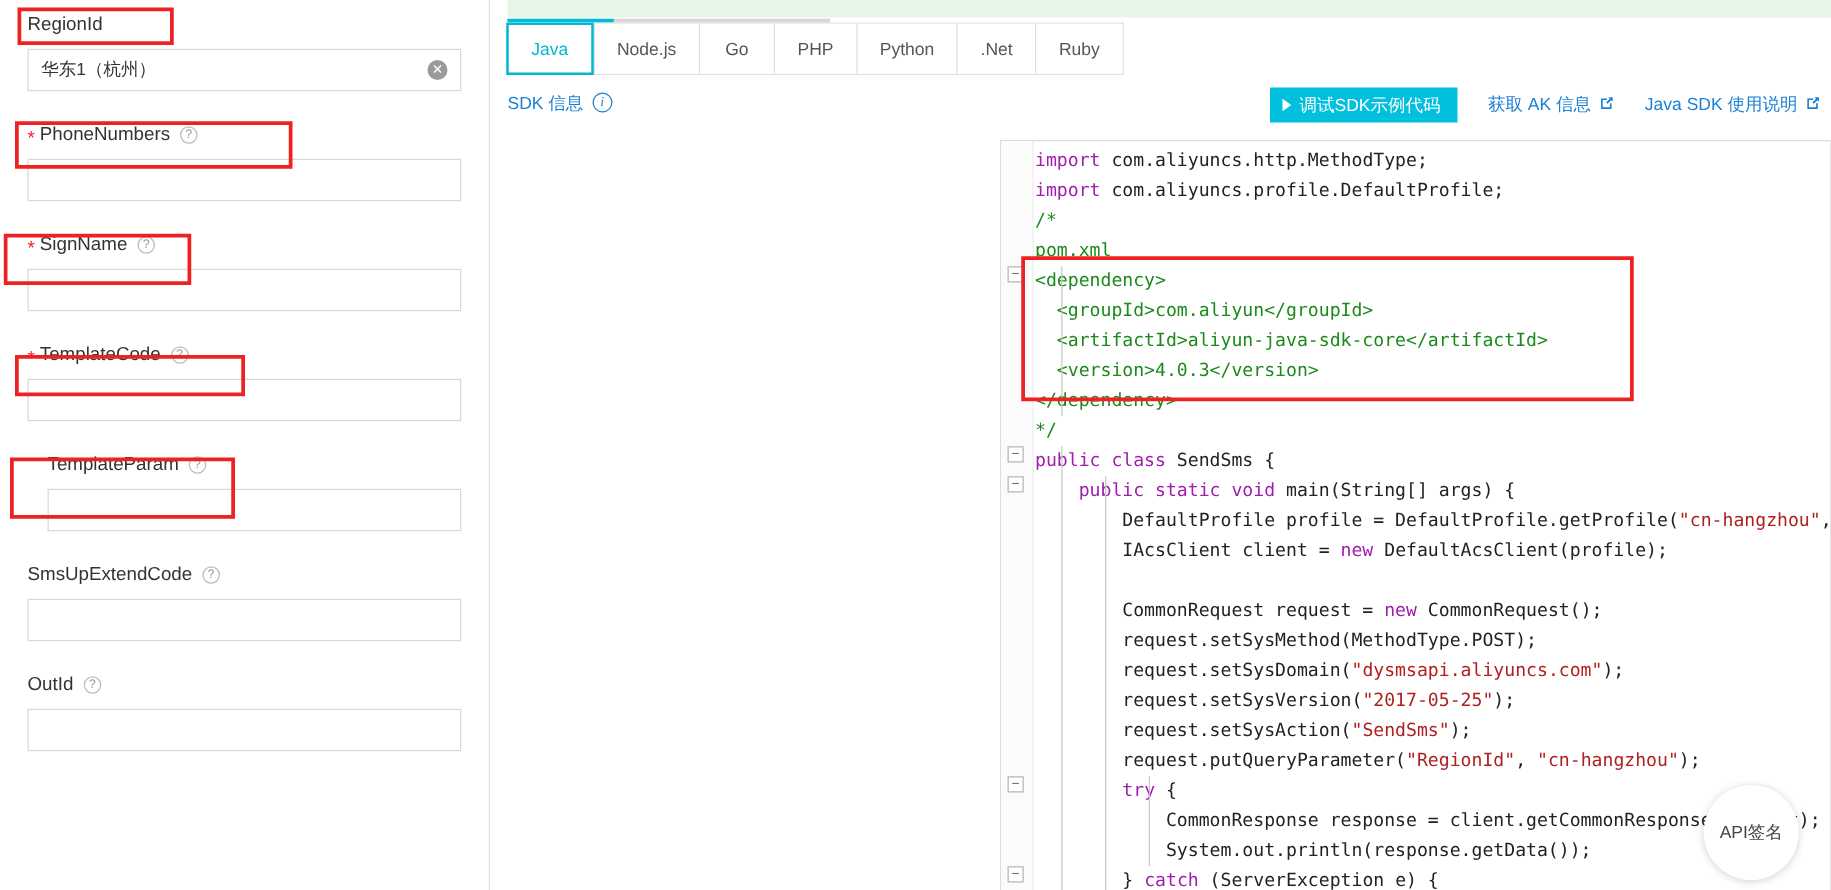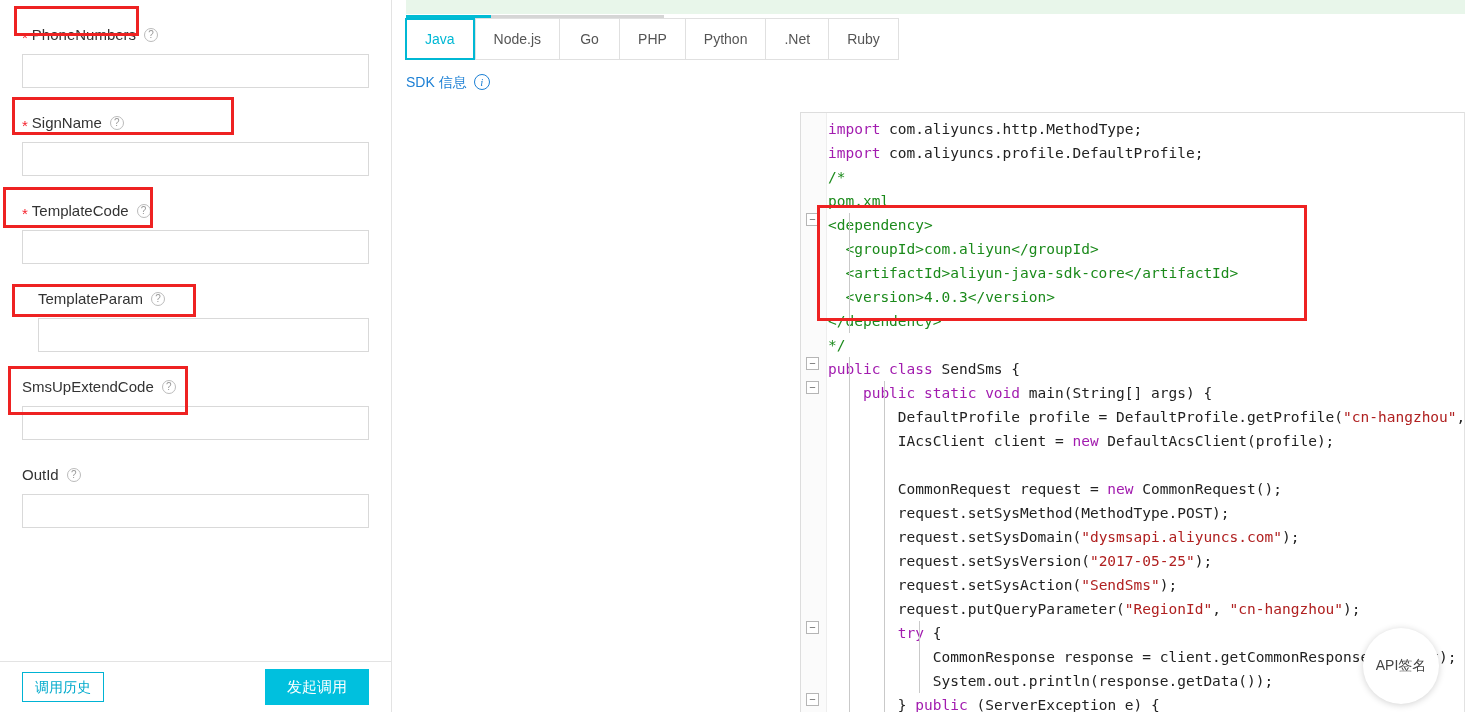--- a/index.html
+++ b/index.html
@@ -172,20 +172,29 @@
   }
 </style>
 </head>
 <body>
 
 <div class="app">
 
   <div class="left-panel">
     <div class="form-scroll">
 
+      <div class="field" style="padding-top:10px;">
+        <div class="field-label">
+          <span>RegionId</span>
+        </div>
+        <div class="field-input">
+          <span class="val">华东1（杭州）</span>
+          <span class="clear-btn">✕</span>
+        </div>
+      </div>
 
       <div class="field" style="padding-top:25px;">
         <div class="field-label">
           <span class="req-star">*</span>
           <span>PhoneNumbers</span>
           <span class="help-icon">?</span>
         </div>
         <div class="field-input">
           <span class="val"></span>
         </div>
@@ -244,24 +253,20 @@
       </div>
 
     </div>
 
     <div class="anno" style="left:14px;  top:6px;   width:125px; height:30px;"></div>
     <div class="anno" style="left:12px;  top:97px;  width:222px; height:38px;"></div>
     <div class="anno" style="left:3px;   top:187px; width:150px; height:41px;"></div>
     <div class="anno" style="left:12px;  top:284px; width:184px; height:33px;"></div>
     <div class="anno" style="left:8px;   top:366px; width:180px; height:49px;"></div>
 
-    <div class="panel-footer">
-      <div class="btn-ghost">调用历史</div>
-      <div class="btn-primary">发起调用</div>
-    </div>
   </div>
 
   <div class="right-panel">
 
     <div class="top-banner"></div>
     <div class="progress-wrap">
       <div class="progress-bar"></div>
     </div>
 
     <div class="tabs">
@@ -272,20 +277,44 @@
       <div class="tab">Python</div>
       <div class="tab">.Net</div>
       <div class="tab">Ruby</div>
     </div>
 
     <div class="sdk-info">
       <span>SDK 信息</span>
       <span class="info-icon">i</span>
     </div>
 
+    <div class="top-actions">
+      <div class="btn-debug">
+        <span class="play-tri"></span>
+        <span>调试SDK示例代码</span>
+      </div>
+      <div class="link-action">
+        <span>获取 AK 信息</span>
+        <span class="ext-icon">
+          <svg width="13" height="13" viewBox="0 0 14 14">
+            <path d="M2 3h5v1.4H3.4v6.2h6.2V7H11v5H2z" fill="#1b7fd4"></path>
+            <path d="M8.2 2H12v3.8l-1.3-1.3-3.1 3.1-1.2-1.2 3.1-3.1z" fill="#1b7fd4"></path>
+          </svg>
+        </span>
+      </div>
+      <div class="link-action">
+        <span>Java SDK 使用说明</span>
+        <span class="ext-icon">
+          <svg width="13" height="13" viewBox="0 0 14 14">
+            <path d="M2 3h5v1.4H3.4v6.2h6.2V7H11v5H2z" fill="#1b7fd4"></path>
+            <path d="M8.2 2H12v3.8l-1.3-1.3-3.1 3.1-1.2-1.2 3.1-3.1z" fill="#1b7fd4"></path>
+          </svg>
+        </span>
+      </div>
+    </div>
 
     <div class="editor">
 
       <div class="gutter">
         <div class="fold" style="top:100px;">−</div>
         <div class="fold" style="top:244px;">−</div>
         <div class="fold" style="top:268px;">−</div>
         <div class="fold" style="top:508px;">−</div>
         <div class="fold" style="top:580px;">−</div>
       </div>
@@ -312,21 +341,21 @@
 
         CommonRequest request = <span class="k">new</span> CommonRequest();
         request.setSysMethod(MethodType.POST);
         request.setSysDomain(<span class="s">"dysmsapi.aliyuncs.com"</span>);
         request.setSysVersion(<span class="s">"2017-05-25"</span>);
         request.setSysAction(<span class="s">"SendSms"</span>);
         request.putQueryParameter(<span class="s">"RegionId"</span>, <span class="s">"cn-hangzhou"</span>);
         <span class="k">try</span> {
             CommonResponse response = client.getCommonResponse(request);
             System.out.println(response.getData());
-        } <span class="k">public</span> (ServerException e) {
+        } <span class="k">catch</span> (ServerException e) {
             e.printStackTrace();</pre>
       </div>
 
       <div class="anno-code" style="left:16px;top:92px;width:490px;height:116px;"></div>
 
     </div>
 
     <div class="editor-right-edge"></div>
 
     <div class="api-fab">API签名</div>

